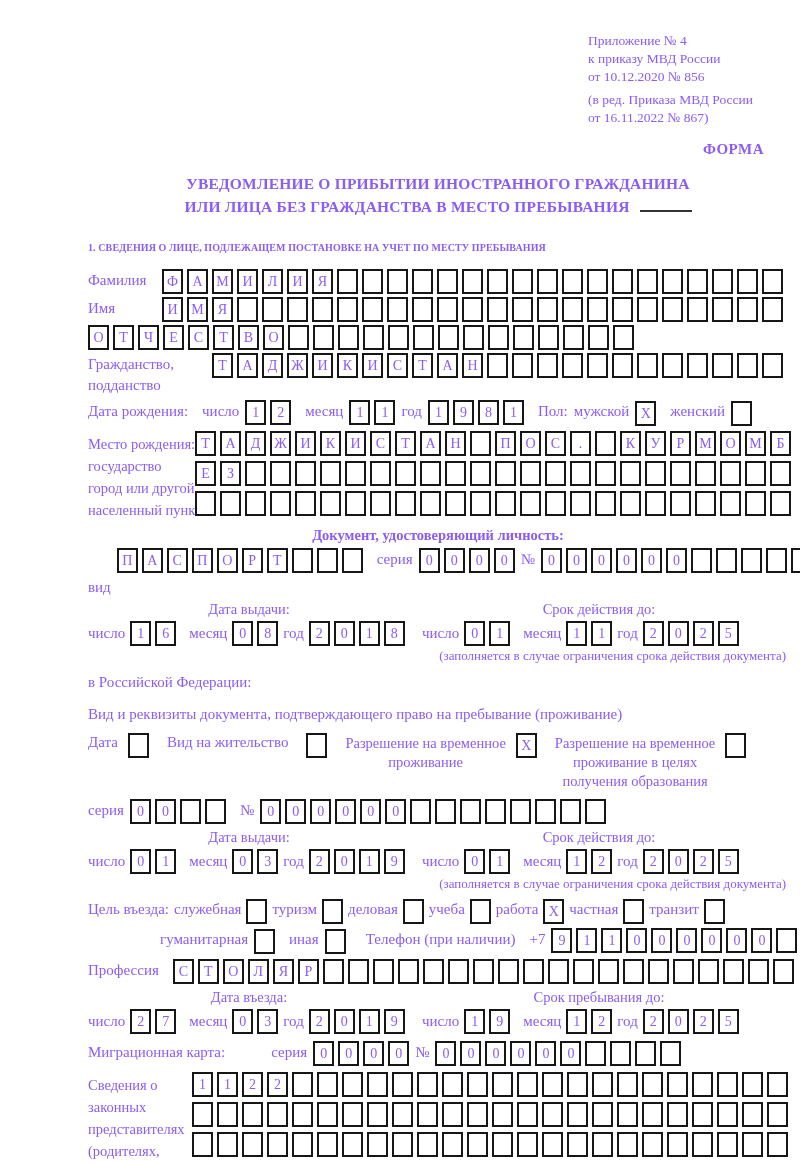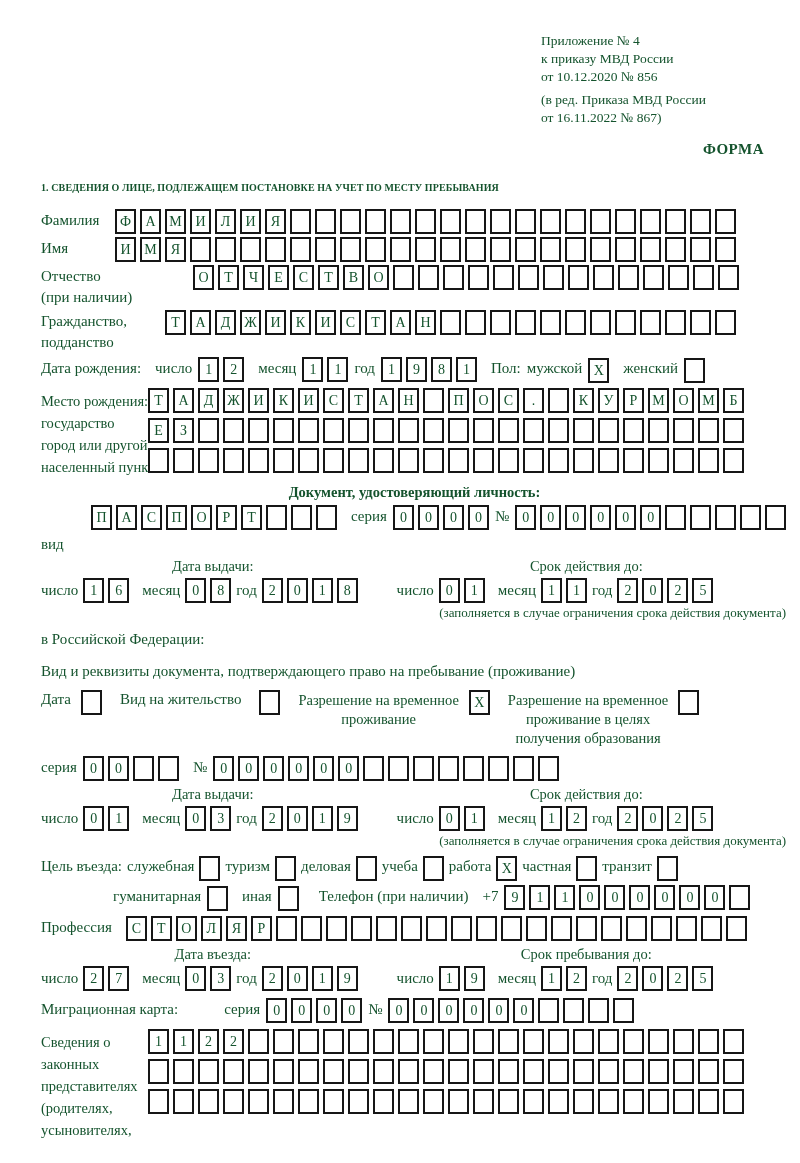--- a/index.html
+++ b/index.html
@@ -1,21 +1,21 @@
 <!DOCTYPE html>
 <html><head>
 <meta charset="utf-8">
 <style>
   * { box-sizing: border-box; margin: 0; padding: 0; }
   html,body { background:#888; }
   body { width:800px; margin:0 auto; }
   .page {
-    width:800px; height:1163px; background:#ffffff; color:#14532d;
+    width:800px; height:1163px; background:#ffffff; color:#8b5cf6;
     font-family:"Liberation Serif","DejaVu Serif",serif;
-    padding:32px 12px 10px 41px; overflow:hidden; position:relative;
+    padding:32px 12px 10px 88px; overflow:hidden; position:relative;
   }
   .hdr { margin-left:500px; font-size:13.5px; line-height:18px; }
   .hdr .gap { margin-top:5px; }
   .forma { text-align:right; padding-right:24px; font-weight:bold; font-size:15px; margin-top:14px; letter-spacing:.5px; }
   .title { text-align:center; font-weight:bold; font-size:15.5px; line-height:23px; margin-top:14px; letter-spacing:.2px; }
   .uline { display:inline-block; width:52px; border-bottom:2px solid #333; margin-left:10px; }
   .sec { font-weight:bold; font-size:10px; margin-top:24px; letter-spacing:.1px; }
 
   .row { display:flex; align-items:flex-start; gap:6px; margin-bottom:3px; white-space:nowrap; }
   .lbl { font-size:15px; padding-top:3px; }
@@ -59,20 +59,26 @@
   <div class="hdr">
     <div>Приложение № 4</div>
     <div>к приказу МВД России</div>
     <div>от 10.12.2020 № 856</div>
     <div class="gap">(в ред. Приказа МВД России</div>
     <div>от 16.11.2022 № 867)</div>
   </div>
 
   <div class="forma">ФОРМА</div>
 
+  <div class="title">
+    <div>УВЕДОМЛЕНИЕ О ПРИБЫТИИ ИНОСТРАННОГО ГРАЖДАНИНА</div>
+    <div>
+      <span>ИЛИ ЛИЦА БЕЗ ГРАЖДАНСТВА В МЕСТО ПРЕБЫВАНИЯ</span><span class="uline"></span>
+    </div>
+  </div>
 
   <div class="sec">1. СВЕДЕНИЯ О ЛИЦЕ, ПОДЛЕЖАЩЕМ ПОСТАНОВКЕ НА УЧЕТ ПО МЕСТУ ПРЕБЫВАНИЯ</div>
 
   <div class="row mt16">
     <span class="lbl w-surname">Фамилия</span>
     <span class="boxes">
         <span class="box">Ф</span>
         <span class="box">А</span>
         <span class="box">М</span>
         <span class="box">И</span>
@@ -125,24 +131,20 @@
         <span class="box"></span>
         <span class="box"></span>
         <span class="box"></span>
         <span class="box"></span>
         <span class="box"></span>
         <span class="box"></span>
       </span>
   </div>
 
   <div class="row">
-    <span class="stack w-patr">
-      <span class="lbl2">Отчество</span>
-      <span class="lbl2">(при наличии)</span>
-    </span>
     <span class="boxes">
         <span class="box">О</span>
         <span class="box">Т</span>
         <span class="box">Ч</span>
         <span class="box">Е</span>
         <span class="box">С</span>
         <span class="box">Т</span>
         <span class="box">В</span>
         <span class="box">О</span>
         <span class="box"></span>

